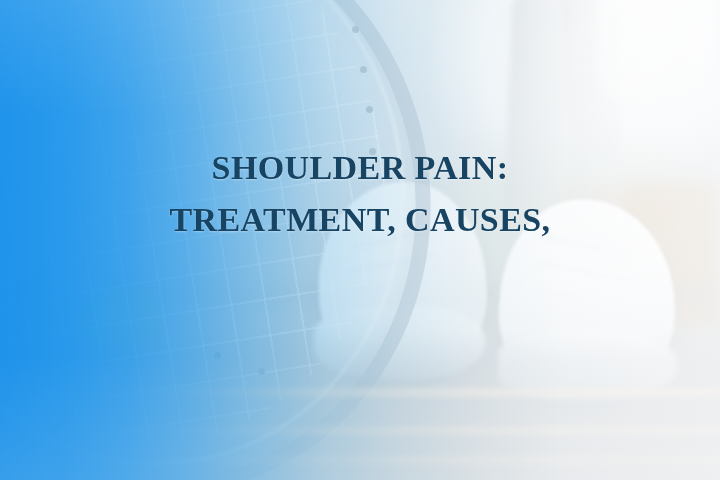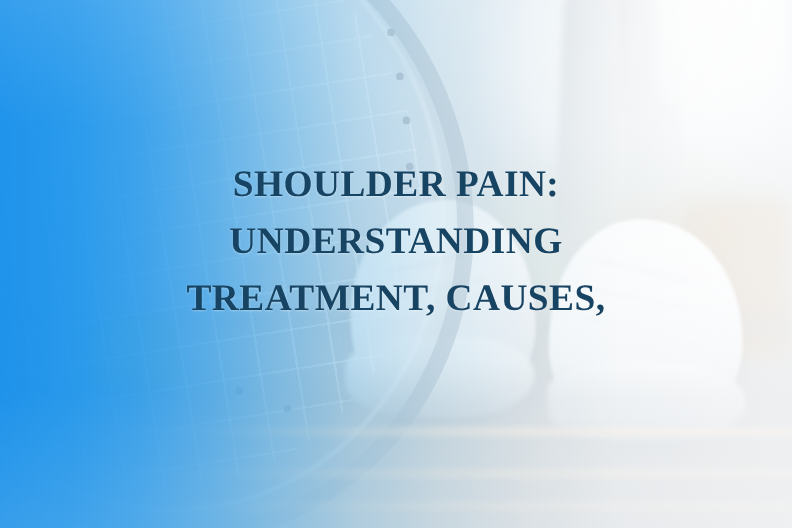--- a/index.html
+++ b/index.html
@@ -301,17 +301,16 @@
       <div class="ground-line gl3"></div>
     </div>
   </div>
 
   <div class="tint-wash"></div>
   <div class="tint-blue"></div>
   <div class="tint-vert"></div>
 
   <div class="title-block">
     <div class="title-line">SHOULDER PAIN:</div>
-    <div class="title-line">UNDERSTANDING</div>
     <div class="title-line">TREATMENT, CAUSES,</div>
   </div>
 
 </div>
 
 </body></html>

